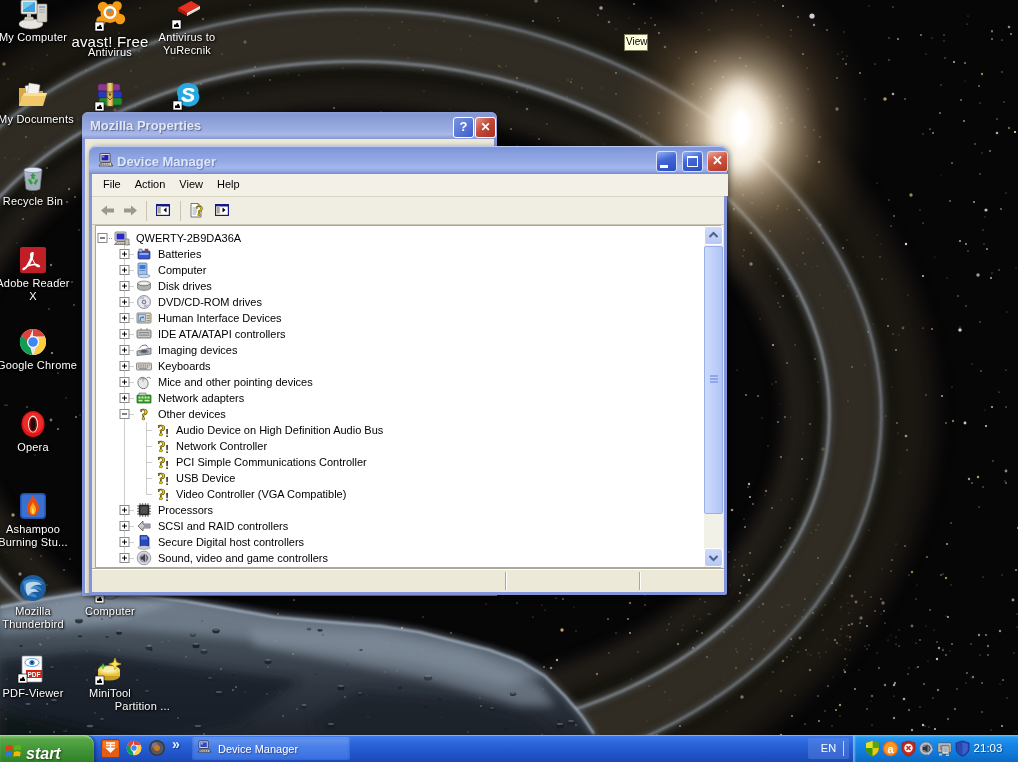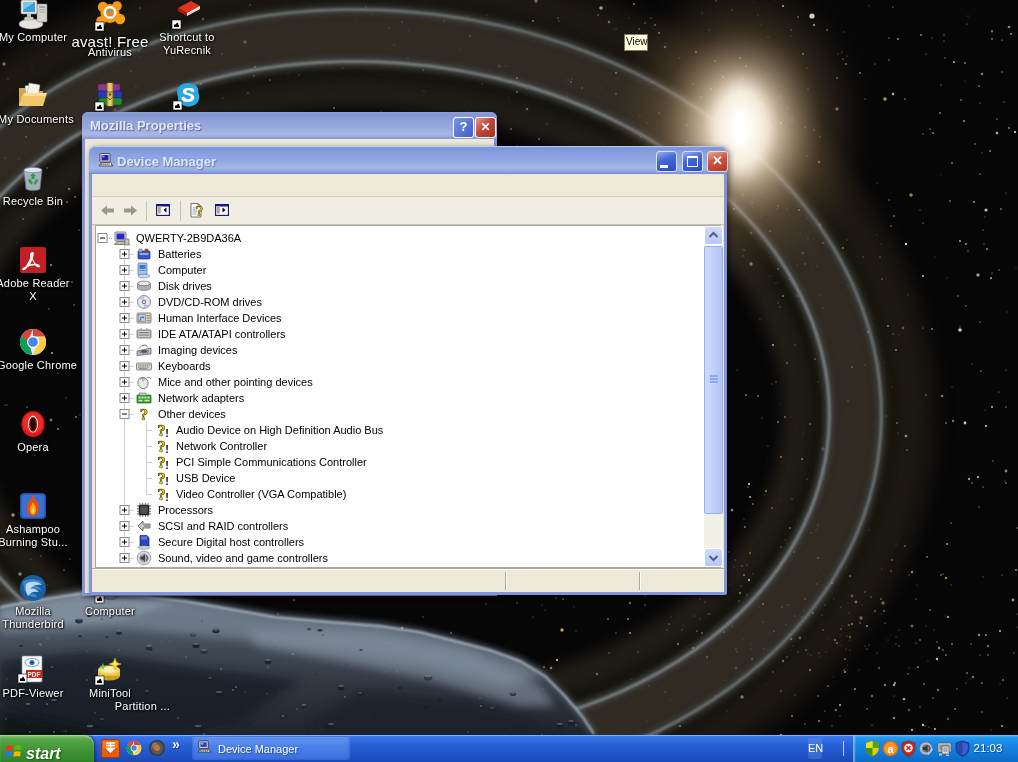--- a/index.html
+++ b/index.html
@@ -1575,21 +1575,21 @@
         <path d="M7 10 L16 15 L16 18 L7 13 Z" fill="#b01808"></path>
         <path d="M16 15 L29 8 L29 11 L16 18 Z" fill="#f8f6ee"></path>
         <path d="M16 16.6 L29 9.6 L29 10.4 L16 17.4 Z" fill="#c8c4b4"></path>
       </g>
       <g transform="translate(1,22)">
         <rect x="0" y="0" width="9" height="9" fill="#fff" stroke="#000" stroke-width="0.6"></rect>
         <path d="M2 7 L2 4.6 L4.4 4.6 L4.4 2.6 L7 5.2 L7 7 Z" fill="#000"></path>
         <path d="M2.6 6.4 L6 3.2" stroke="#000" stroke-width="1.1"></path>
       </g>
     </svg></div>
-<div style="position:absolute;left:127px;top:31px;width:120px;text-align:center;font-size:11px;color:#fff;text-shadow:1px 1px 2px #000,0 0 3px #000;font-family:'Liberation Sans',sans-serif;letter-spacing:0.2px">Shortcut to</div>
+<div style="position:absolute;left:127px;top:31px;width:120px;text-align:center;font-size:11px;color:#fff;text-shadow:1px 1px 2px #000,0 0 3px #000;font-family:'Liberation Sans',sans-serif;letter-spacing:0.2px">Antivirus to</div>
 <div style="position:absolute;left:127px;top:44px;width:120px;text-align:center;font-size:11px;color:#fff;text-shadow:1px 1px 2px #000,0 0 3px #000;font-family:'Liberation Sans',sans-serif;letter-spacing:0.2px">YuRecnik</div>
 <div style="position:absolute;left:17px;top:80px;width:32px;height:32px"><svg width="32" height="32" viewBox="0 0 32 32">
       <path d="M2 8 L2 26 L26 26 L26 11 L13 11 L10 8 Z" fill="#d8a848"></path>
 <path d="M8 6 L20 4 L22 16 L10 18 Z" fill="#fff" stroke="#999" stroke-width="0.5"></path>
 <path d="M12 3 L23 5 L21 17 L10 15 Z" fill="#f4f2ea" stroke="#999" stroke-width="0.5"></path>
 <path d="M2 26 L7 13 L30 13 L26 26 Z" fill="#f0c86a"></path>
       <path d="M2 26 L7 13 L30 13 L28 16 L5 16 L3 25 Z" fill="#f8e09a"></path>
     </svg></div>
 <div style="position:absolute;left:-24px;top:113px;width:120px;text-align:center;font-size:11px;color:#fff;text-shadow:1px 1px 2px #000,0 0 3px #000;font-family:'Liberation Sans',sans-serif;letter-spacing:0.2px">My Documents</div>
 <div style="position:absolute;left:94px;top:80px;width:32px;height:32px"><svg width="32" height="32" viewBox="0 0 32 32">
@@ -1728,20 +1728,21 @@
       </svg></div>
 <div style="position:absolute;left:28px;top:8px;font-family:'Liberation Sans',sans-serif;font-size:13px;font-weight:bold;color:#dce6fa;text-shadow:1px 1px 1px #6a7ab0">Device Manager</div>
 <div style="position:absolute;left:567px;top:5px;width:19px;height:19px;border-radius:3px;background:linear-gradient(160deg,#98b2ee,#4468d8 40%,#2a4cc0);border:1px solid #d8e0f8">
       <div style="position:absolute;left:3px;bottom:3px;width:8px;height:3px;background:#fff"></div>
     </div>
 <div style="position:absolute;left:593px;top:5px;width:19px;height:19px;border-radius:3px;background:linear-gradient(160deg,#98b2ee,#4468d8 40%,#2a4cc0);border:1px solid #d8e0f8">
       <div style="position:absolute;left:3.5px;top:3.5px;width:9px;height:8px;border:1.5px solid #fff;border-top-width:2.5px"></div>
     </div>
 <div style="position:absolute;left:618px;top:5px;width:19px;height:19px;border-radius:3px;background:linear-gradient(160deg,#f0a898,#d05840 40%,#b03828);border:1px solid #e8d8e0;color:#fff;font-family:'Liberation Sans',sans-serif;font-weight:bold;font-size:13px;text-align:center;line-height:17px">✕</div>
 <div style="position:absolute;left:3px;top:28px;width:632px;height:418px;background:#ece9d8"></div>
+<div style="position:absolute;left:3px;top:28px;width:632px;height:22px;background:#f3f1e7;font-family:'Liberation Sans',sans-serif;font-size:11px;color:#000;line-height:21px;padding-left:4px"><span style="padding:2px 7px">File</span><span style="padding:2px 7px">Action</span><span style="padding:2px 7px">View</span><span style="padding:2px 7px">Help</span></div>
 <div style="position:absolute;left:3px;top:50px;width:632px;height:1px;background:#d8d4c0"></div>
 <div style="position:absolute;left:3px;top:51px;width:632px;height:27px;background:#f0eee2;display:flex;align-items:center;padding-left:4px;box-sizing:border-box">
       <svg width="17" height="17" viewBox="0 0 17 17" style="margin:0 3px" fill="#9a9a8a">
         <path d="M2 8.5 L8 3.5 L8 6.5 L15 6.5 L15 10.5 L8 10.5 L8 13.5 Z"></path>
       </svg>
       <svg width="17" height="17" viewBox="0 0 17 17" style="margin:0 3px" fill="#9a9a8a">
         <path d="M15 8.5 L9 3.5 L9 6.5 L2 6.5 L2 10.5 L9 10.5 L9 13.5 Z"></path>
       </svg>
       <div style="width:1px;height:20px;background:#c9c5b2;margin:0 4px"></div>
       <svg width="17" height="17" viewBox="0 0 17 17" style="margin:0 4px">
@@ -2068,21 +2069,21 @@
 <div style="position:absolute;left:192px;top:2px;width:158px;height:23px;border-radius:3px;background:linear-gradient(180deg,#6a99f0 0%,#4a80e8 40%,#3a70e0 100%);box-shadow:inset 0 0 3px #2a57c0,inset 0 1px 0 #8cb2f4;display:flex;align-items:center">
 <div style="margin-left:5px"><svg width="15" height="14" viewBox="0 0 16 15">
           <rect x="2" y="1" width="10" height="8" rx="0.5" fill="#e8e4dc" stroke="#222" stroke-width="0.8"></rect>
           <rect x="3.5" y="2.5" width="7" height="5" fill="#3048c8"></rect>
           <rect x="4" y="3" width="2.5" height="1.8" fill="#98a8f0"></rect>
           <path d="M1 13 L3.5 9.8 L12.5 9.8 L15 13 Z" fill="#d8d4c8" stroke="#222" stroke-width="0.7"></path>
           <path d="M3 12.2 L4 10.8 M5 12.2 L5.7 10.8 M7 12.2 L7.5 10.8 M9 12.2 L9.3 10.8 M11 12.2 L11.2 10.8" stroke="#222" stroke-width="0.7"></path>
         </svg></div>
 <div style="font-family:'Liberation Sans',sans-serif;font-size:11px;color:#fff;margin-left:6px;text-shadow:1px 1px 1px #2a4a9a">Device Manager</div>
 </div>
-<div style="position:absolute;left:808px;top:3px;width:14px;height:21px;background:rgba(110,150,230,0.35);border-radius:2px;color:#fff;font-family:'Liberation Sans',sans-serif;font-size:11px;text-align:center;line-height:21px">EN</div>
+<div style="position:absolute;left:808px;top:3px;width:41px;height:21px;background:rgba(110,150,230,0.35);border-radius:2px;color:#fff;font-family:'Liberation Sans',sans-serif;font-size:11px;text-align:center;line-height:21px">EN</div>
 <div style="position:absolute;left:843px;top:6px;width:1px;height:15px;background:#bcd0f8"></div>
 <div style="position:absolute;left:853px;top:0;width:165px;height:27px;background:linear-gradient(180deg,#2aa0f4 0%,#1888e8 30%,#1078d8 70%,#0c68c4 100%);box-shadow:inset 2px 1px 2px rgba(255,255,255,0.4)">
 <div style="position:absolute;left:10px;top:5px;display:flex;align-items:center">
         <div style="width:17px;height:17px;margin:0 0.5px"><svg width="17" height="17" viewBox="0 0 17 17">
             <path d="M8.5 1 L15 3 L15 8 C15 12.5 12 15 8.5 16.2 C5 15 2 12.5 2 8 L2 3 Z" fill="#e8c820" stroke="#806800" stroke-width="0.5"></path>
             <path d="M8.5 1 L15 3 L15 8 L8.5 8 Z" fill="#50a818"></path>
             <path d="M2 3 L8.5 1 L8.5 8 L2 8 Z" fill="#e8e020"></path>
             <path d="M2 8 L8.5 8 L8.5 16.2 C5 15 2 12.5 2 8 Z" fill="#389808"></path>
           </svg></div>
         <div style="width:17px;height:17px;margin:0 0.5px"><svg width="17" height="17" viewBox="0 0 17 17">

